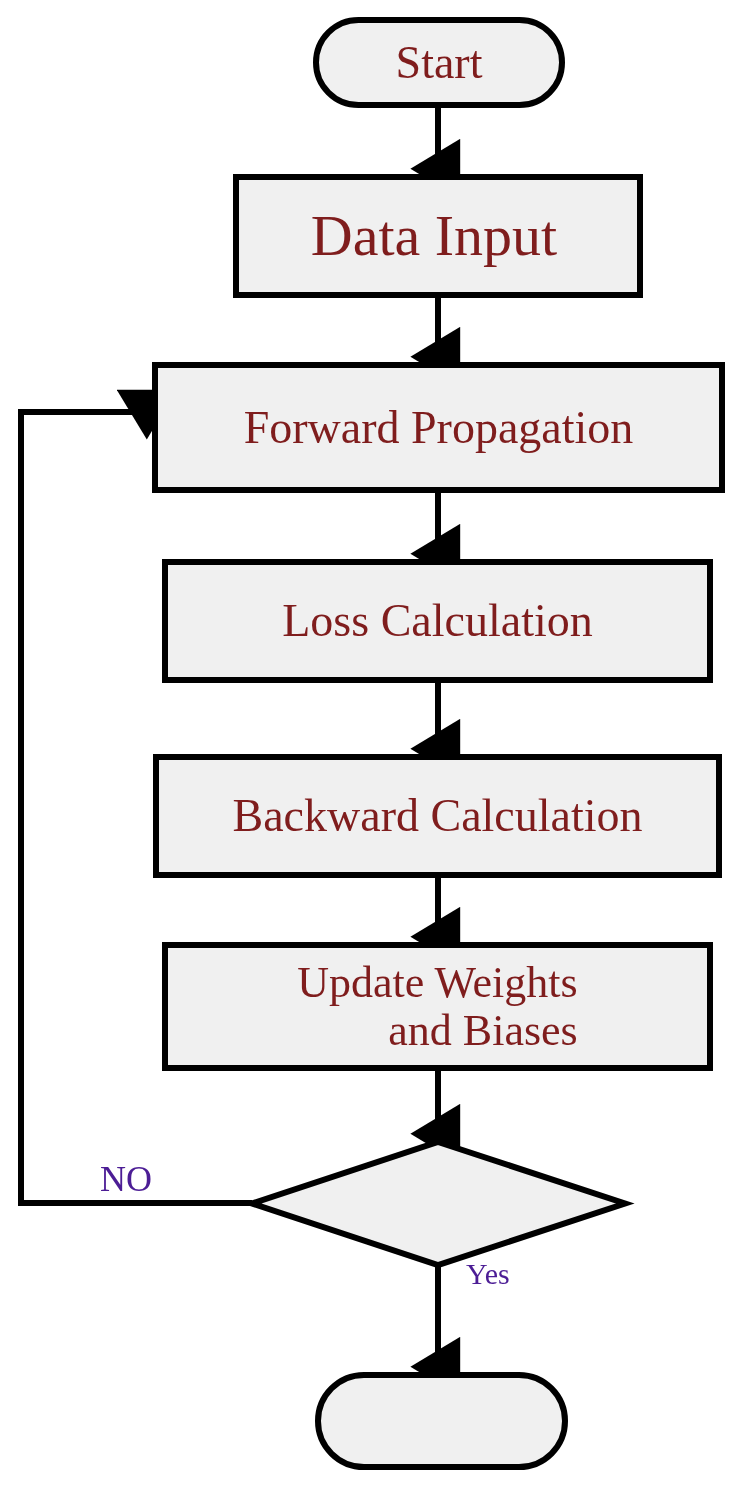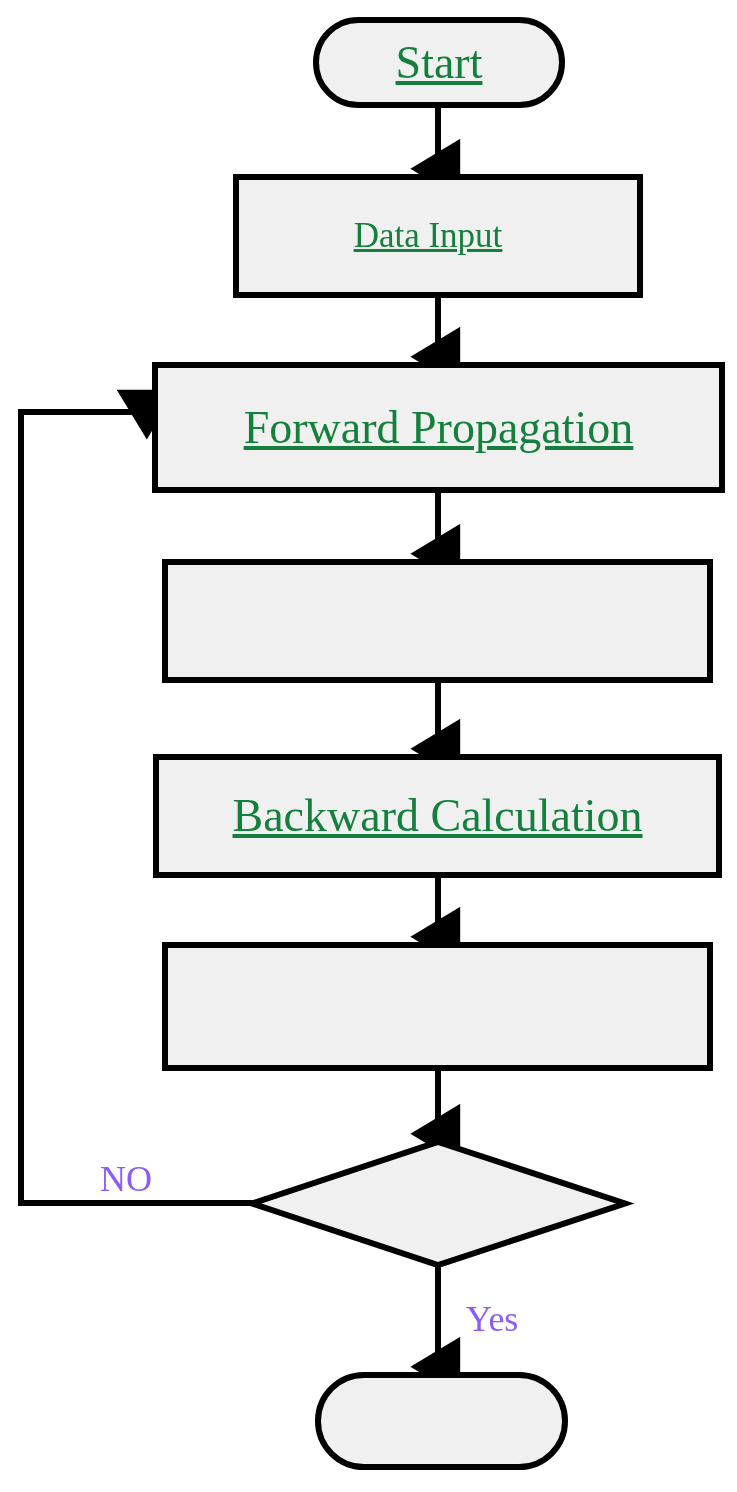--- a/index.html
+++ b/index.html
@@ -27,29 +27,28 @@
     width: 737px;
     height: 1492px;
     display: block;
   }
   .node-label {
     position: absolute;
     display: flex;
     align-items: center;
     justify-content: center;
     text-align: right;
-    color: #15803d;
+    color: #7f1d1d;
     line-height: 1.07;
     white-space: pre-line;
     pointer-events: none;
-    text-decoration: underline;
   }
   .edge-label {
     position: absolute;
-    color: #8b5cf6;
+    color: #4c1d95;
     white-space: nowrap;
     pointer-events: none;
   }
 </style>
 </head>
 <body>
 
 <div id="flowchart-root">
 
   <svg id="flow-svg" viewBox="0 0 737 1492" xmlns="http://www.w3.org/2000/svg">
@@ -94,27 +93,30 @@
       <rect x="165" y="945" width="545" height="123" fill="#f0f0f0" stroke="#000000" stroke-width="6"></rect>
 
       <polygon points="438,1142 625,1203.5 438,1265 252,1203.5" fill="#f0f0f0" stroke="#000000" stroke-width="6" stroke-linejoin="miter"></polygon>
 
       <rect x="318" y="1375" width="247" height="92" rx="46" ry="46" fill="#f0f0f0" stroke="#000000" stroke-width="6"></rect>
     </g>
   </svg>
 
   <div class="node-label" style="left:316px; top:20px; width:246px; height:85px; font-size:46px;">Start</div>
 
-  <div class="node-label" style="left:226px; top:177px; width:404px; height:118px; font-size:35px;">Data Input</div>
+  <div class="node-label" style="left:232px; top:177px; width:404px; height:118px; font-size:58px;">Data Input</div>
 
   <div class="node-label" style="left:155px; top:365px; width:567px; height:125px; font-size:46px;">Forward Propagation</div>
 
+  <div class="node-label" style="left:165px; top:562px; width:545px; height:118px; font-size:46px;">Loss Calculation</div>
 
   <div class="node-label" style="left:156px; top:757px; width:563px; height:118px; font-size:46px;">Backward Calculation</div>
 
+  <div class="node-label" style="left:165px; top:945px; width:545px; height:123px; font-size:44px;">Update Weights
+and Biases</div>
 
 
 
   <div class="edge-label" style="left:100px; top:1158px; font-size:36px;">NO</div>
 
-  <div class="edge-label" style="left:466px; top:1257px; font-size:36px;margin-top:41px;">Yes</div>
+  <div class="edge-label" style="left:466px; top:1257px; font-size:30px;">Yes</div>
 
 </div>
 
 </body></html>

